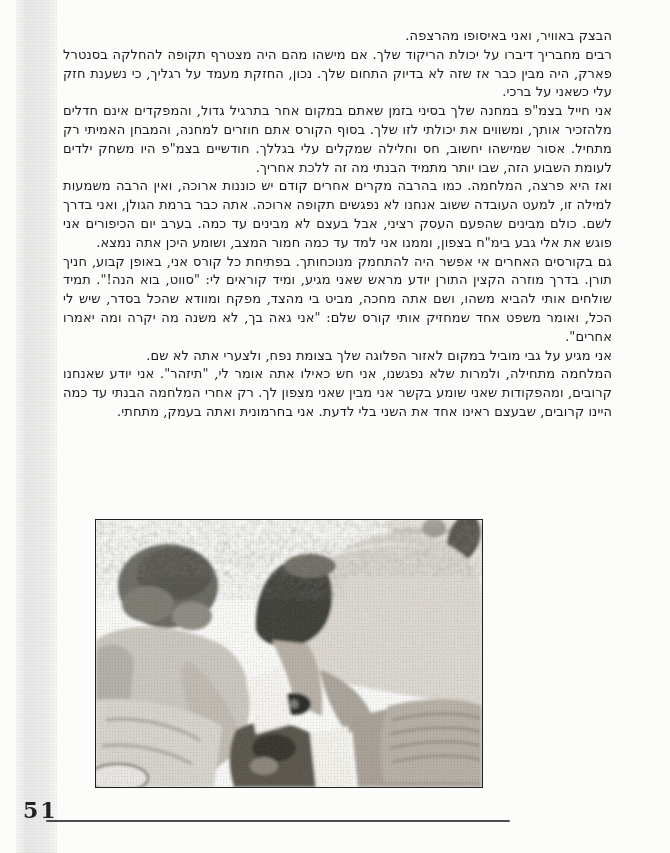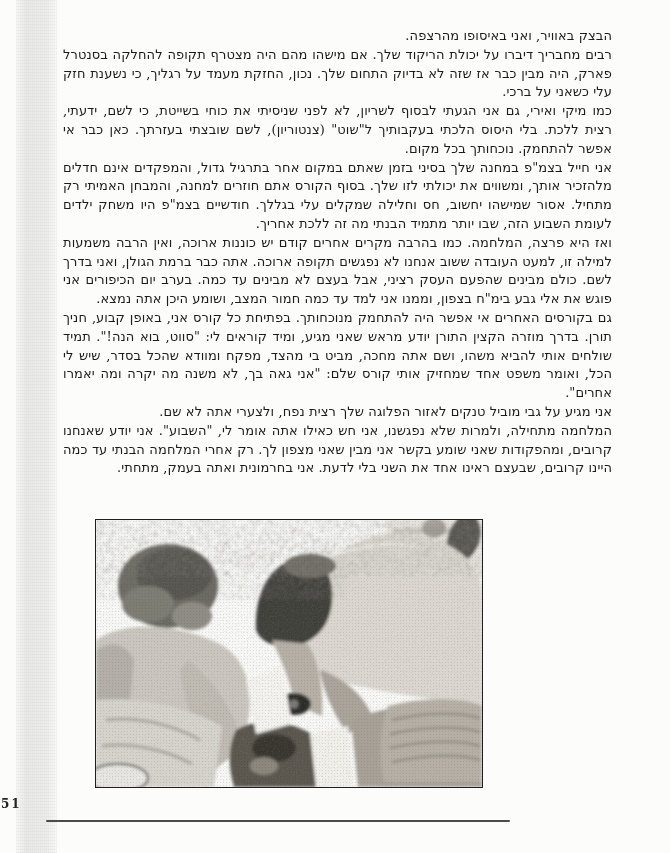--- a/index.html
+++ b/index.html
@@ -26,43 +26,42 @@
     position:absolute;left:95px;top:519px;width:386px;height:267px;
     border:1px solid #1f1f1f;background:#f2f1ed;box-sizing:content-box;
   }
   .photo-frame svg{display:block;width:386px;height:267px;}
   .photo-frame .halftone{
     position:absolute;inset:0;pointer-events:none;
     background-image:radial-gradient(rgba(35,35,35,.20) .6px, rgba(0,0,0,0) .7px);
     background-size:3px 3px;opacity:.55;
   }
   .page-number{
-    position:absolute;left:1px;top:797px;
+    position:absolute;left:23px;top:797px;
     font-family:"DejaVu Serif","DejaVu Sans",serif;
-    font-size:12px;font-weight:600;letter-spacing:2px;color:#222;
+    font-size:22px;font-weight:600;letter-spacing:2px;color:#222;
   }
   .footer-rule{
     position:absolute;left:46px;top:820px;width:464px;height:2px;
     background:#4c4c4c;border-radius:1px;
   }
 </style>
 </head>
 <body>
 
 <div class="scan-band"></div>
 
 <div class="body-text">
   <p>הבצק באוויר, ואני באיסופו מהרצפה.</p>
   <p>רבים מחבריך דיברו על יכולת הריקוד שלך. אם מישהו מהם היה מצטרף תקופה להחלקה בסנטרל פארק, היה מבין כבר אז שזה לא בדיוק התחום שלך. נכון, החזקת מעמד על רגליך, כי נשענת חזק עלי כשאני על ברכי.</p>
-  <p>כמו מיקי ואירי, גם אני הגעתי לבסוף לשריון, לא לפני שניסיתי את כוחי בשייטת, כי לשם, ידעתי, רצית ללכת. בלי היסוס הלכתי בעקבותיך ל"שוט" (צנטוריון), לשם שובצתי בעזרתך. כאן כבר אי אפשר להתחמק. נוכחותך בכל מקום.</p>
   <p>אני חייל בצמ"פ במחנה שלך בסיני בזמן שאתם במקום אחר בתרגיל גדול, והמפקדים אינם חדלים מלהזכיר אותך, ומשווים את יכולתי לזו שלך. בסוף הקורס אתם חוזרים למחנה, והמבחן האמיתי רק מתחיל. אסור שמישהו יחשוב, חס וחלילה שמקלים עלי בגללך. חודשיים בצמ"פ היו משחק ילדים לעומת השבוע הזה, שבו יותר מתמיד הבנתי מה זה ללכת אחריך.</p>
   <p>ואז היא פרצה, המלחמה. כמו בהרבה מקרים אחרים קודם יש כוננות ארוכה, ואין הרבה משמעות למילה זו, למעט העובדה ששוב אנחנו לא נפגשים תקופה ארוכה. אתה כבר ברמת הגולן, ואני בדרך לשם. כולם מבינים שהפעם העסק רציני, אבל בעצם לא מבינים עד כמה. בערב יום הכיפורים אני פוגש את אלי גבע בימ"ח בצפון, וממנו אני למד עד כמה חמור המצב, ושומע היכן אתה נמצא.</p>
   <p>גם בקורסים האחרים אי אפשר היה להתחמק מנוכחותך. בפתיחת כל קורס אני, באופן קבוע, חניך תורן. בדרך מוזרה הקצין התורן יודע מראש שאני מגיע, ומיד קוראים לי: "סווט, בוא הנה!". תמיד שולחים אותי להביא משהו, ושם אתה מחכה, מביט בי מהצד, מפקח ומוודא שהכל בסדר, שיש לי הכל, ואומר משפט אחד שמחזיק אותי קורס שלם: "אני גאה בך, לא משנה מה יקרה ומה יאמרו אחרים".</p>
-  <p>אני מגיע על גבי מוביל טנקים לאזור הפלוגה שלך רצית נפח, ולצערי אתה לא שם.</p>
-  <p>המלחמה מתחילה, ולמרות שלא נפגשנו, אני חש כאילו אתה אומר לי, "השבוע". אני יודע שאנחנו קרובים, ומהפקודות שאני שומע בקשר אני מבין שאני מצפון לך. רק אחרי המלחמה הבנתי עד כמה היינו קרובים, שבעצם ראינו אחד את השני בלי לדעת. אני בחרמונית ואתה בעמק, מתחתי.</p>
+  <p>אני מגיע על גבי מוביל במקום לאזור הפלוגה שלך בצומת נפח, ולצערי אתה לא שם.</p>
+  <p>המלחמה מתחילה, ולמרות שלא נפגשנו, אני חש כאילו אתה אומר לי, "תיזהר". אני יודע שאנחנו קרובים, ומהפקודות שאני שומע בקשר אני מבין שאני מצפון לך. רק אחרי המלחמה הבנתי עד כמה היינו קרובים, שבעצם ראינו אחד את השני בלי לדעת. אני בחרמונית ואתה בעמק, מתחתי.</p>
 </div>
 
 <figure class="photo-frame" style="margin:0">
   <svg viewBox="0 0 386 267" aria-hidden="true">
     <defs>
       <filter id="soft" x="-10%" y="-10%" width="120%" height="120%">
         <feGaussianBlur stdDeviation="1.4"></feGaussianBlur>
       </filter>
       <filter id="speck" x="0" y="0" width="100%" height="100%">
         <feTurbulence type="fractalNoise" baseFrequency="0.55" numOctaves="2" result="n"></feTurbulence>

